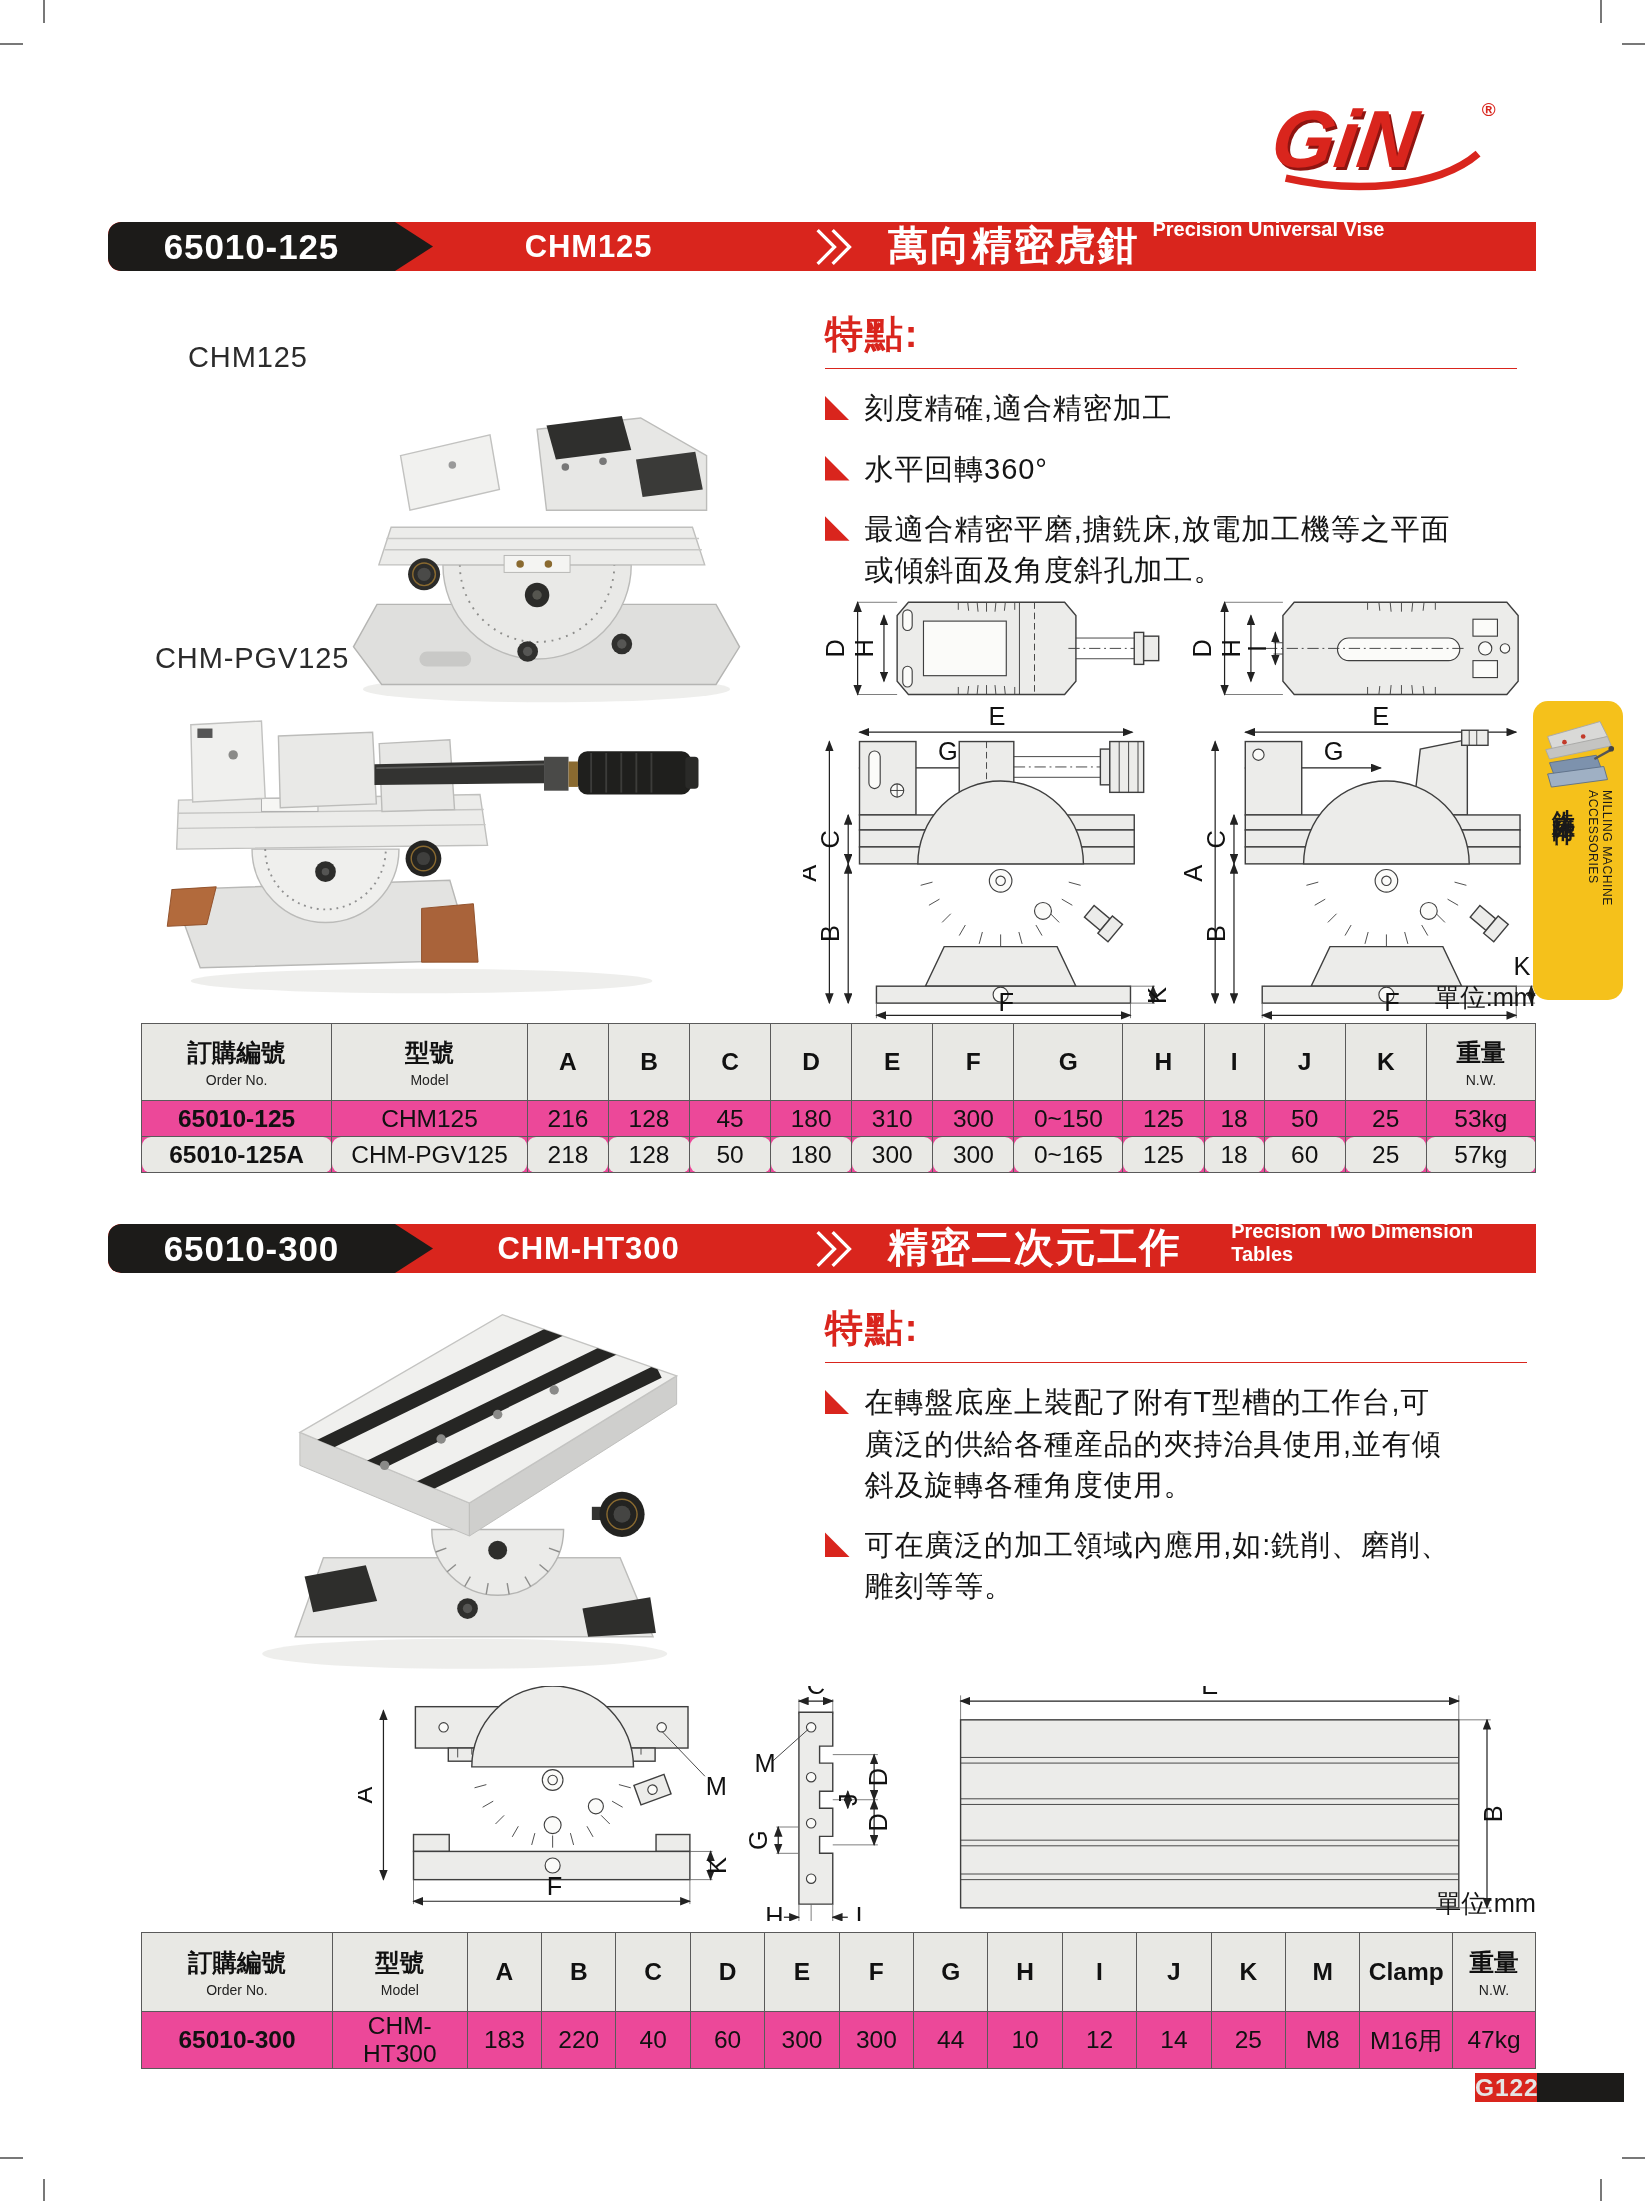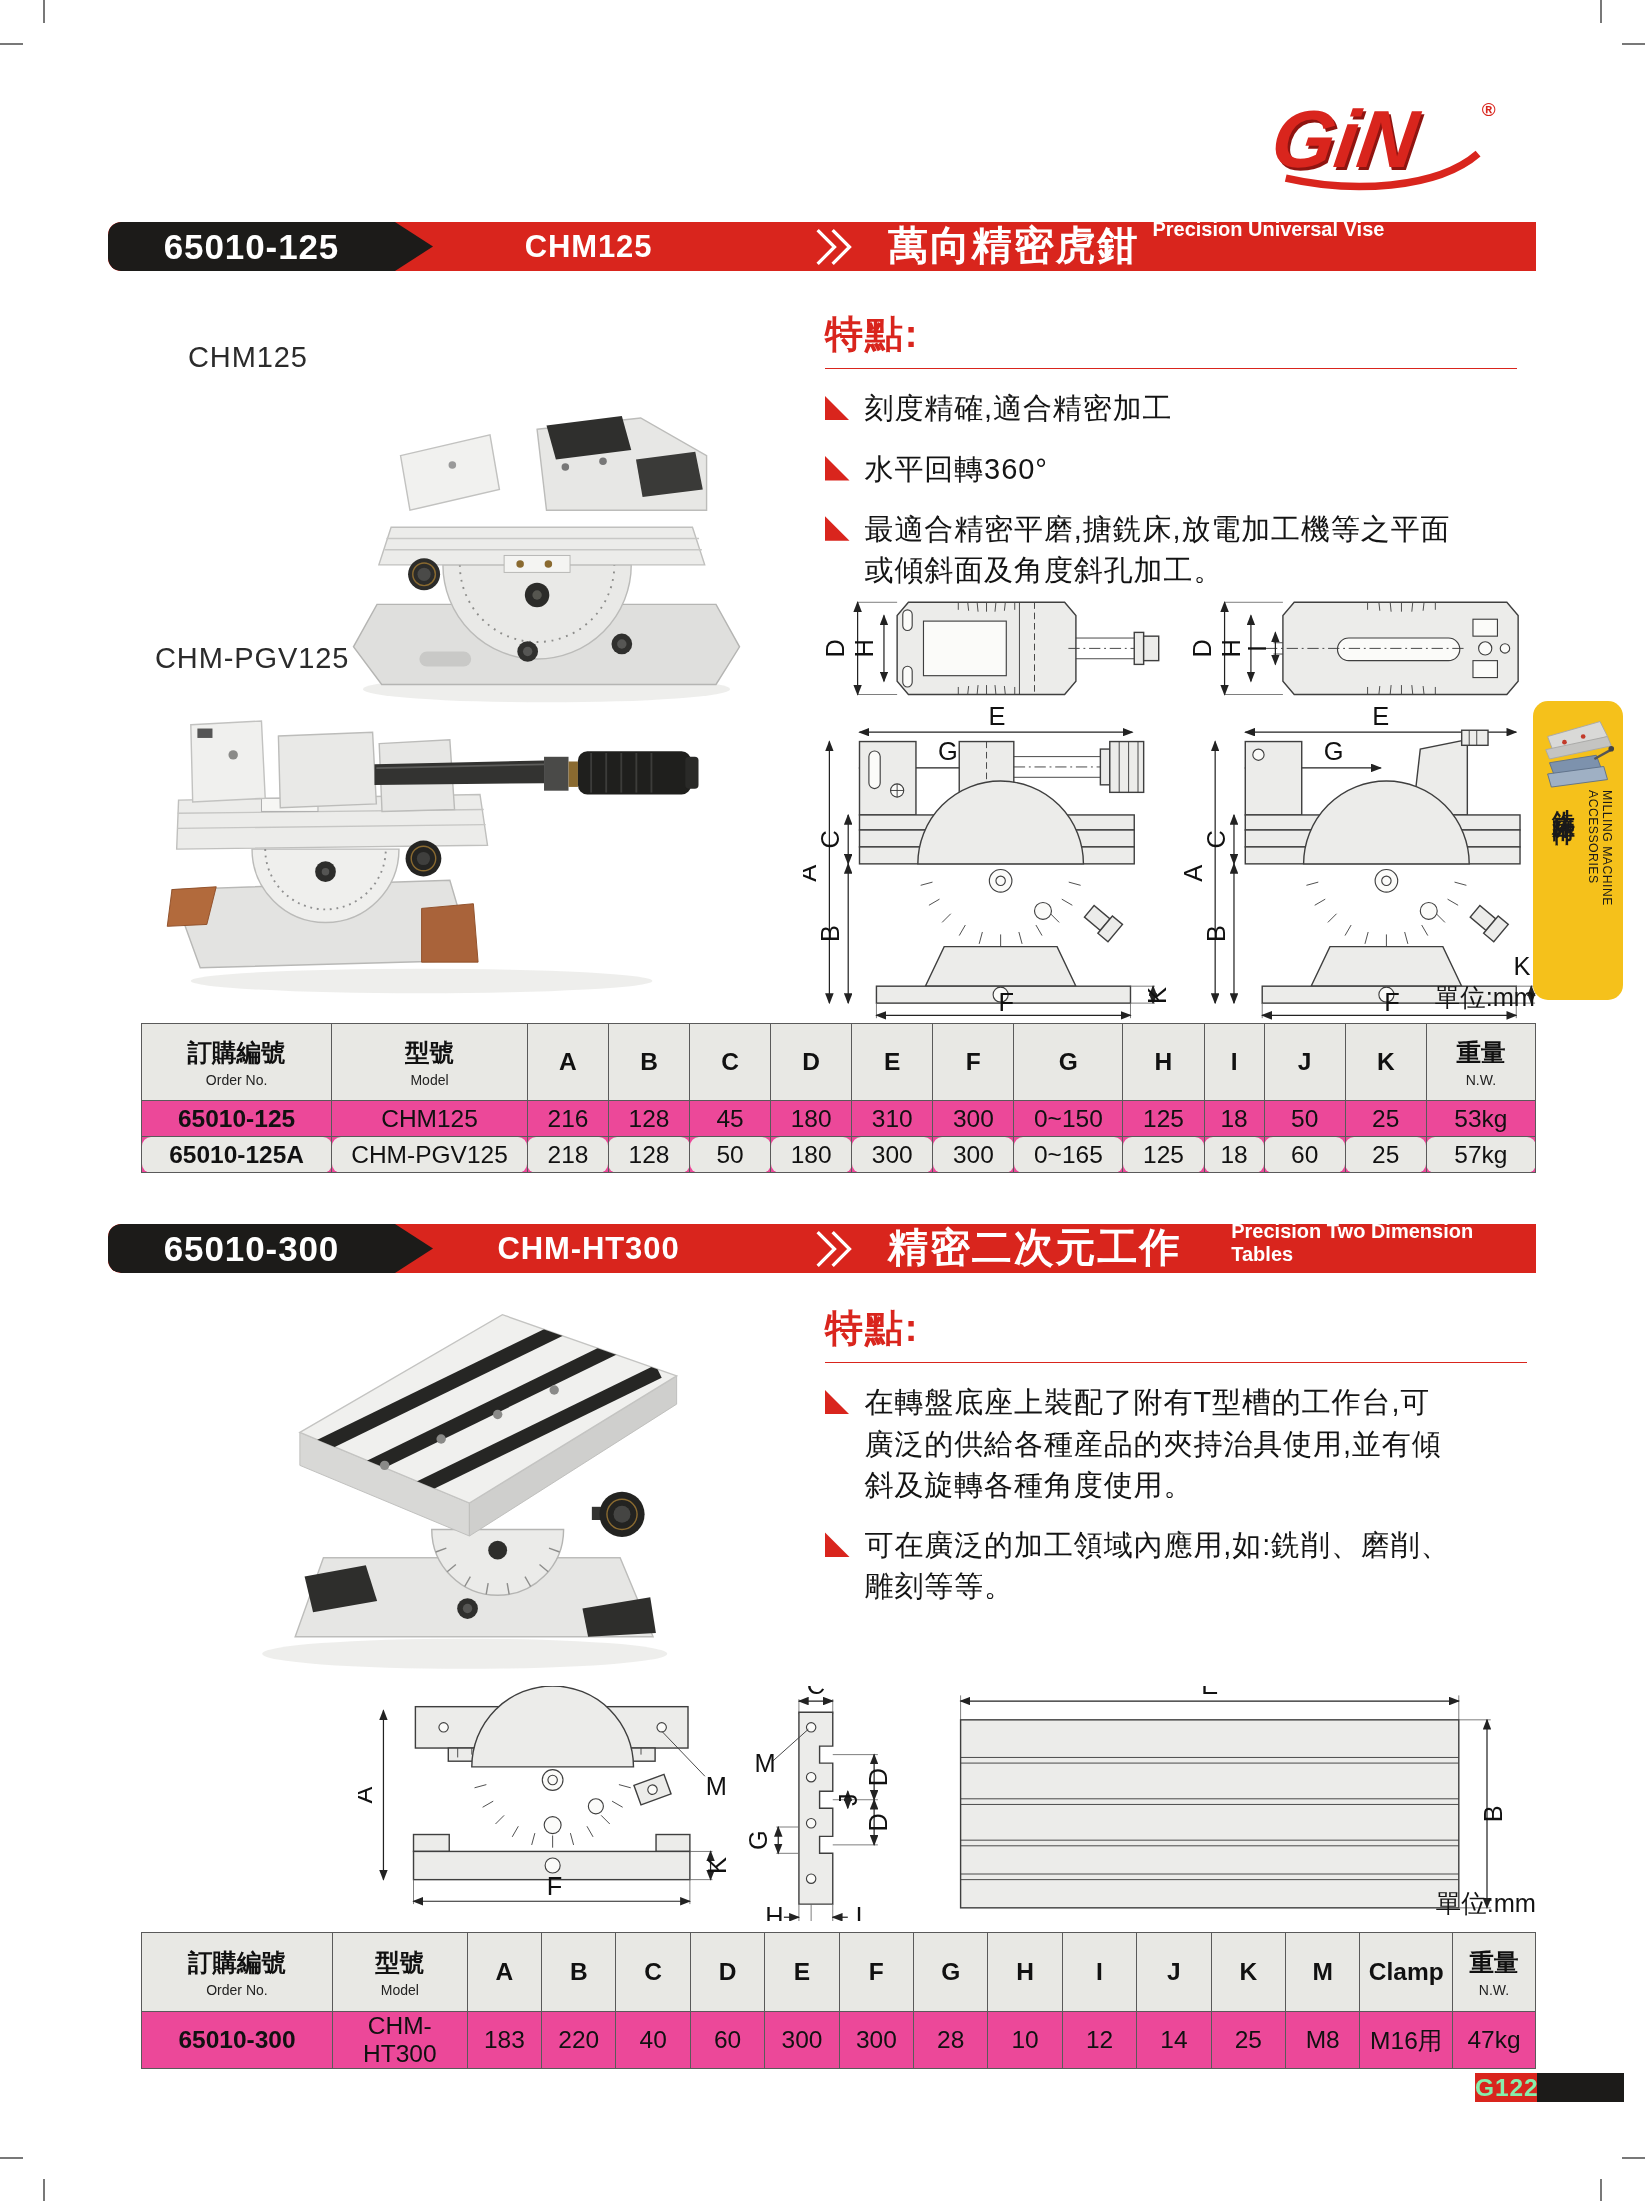--- a/index.html
+++ b/index.html
@@ -59,21 +59,21 @@
 
 .side-tab { position:absolute; left:1533px; top:701px; width:90px; height:299px;
   background:#f5c11b; border-radius:15px; }
 .tab-zh { position:absolute; left:15px; top:90px; writing-mode:vertical-rl; font-size:22.6px;
   color:#1a1a1a; letter-spacing:4.7px; font-weight:bold; }
 .tab-en { position:absolute; left:53px; top:89px; writing-mode:vertical-rl; font-size:12.2px;
   color:#1a1a1a; letter-spacing:0.5px; }
 
 
 .pageno-wrap { position:absolute; left:1475px; top:2073px; display:flex; }
-.pageno { background:#d9251d; color:#86efac; font-size:24.5px; font-weight:bold; width:62px; height:29px;
+.pageno { background:#d9251d; color:#e5e5e5; font-size:24.5px; font-weight:bold; width:62px; height:29px;
   text-align:center; line-height:29px; letter-spacing:0.9px; }
 .pageno-bar { background:#1c1b19; width:87px; height:29px; }
 
 
 .shp { fill:#ececea; stroke:#3f3f3f; stroke-width:1.5; }
 .shpw { fill:#fbfbf9; stroke:#3f3f3f; stroke-width:1.2; }
 .thin { stroke:#3f3f3f; stroke-width:1; fill:none; }
 .dash { stroke-dasharray:7 4; }
 .dashdot { stroke-dasharray:12 4 2 4; }
 .dim { stroke:#222; stroke-width:1.3; fill:none; }
@@ -698,21 +698,21 @@
       <tbody>
         <tr>
           <td class="c-order">65010-300</td>
           <td>CHM-HT300</td>
           <td>183</td>
           <td>220</td>
           <td>40</td>
           <td>60</td>
           <td>300</td>
           <td>300</td>
-          <td>28</td>
+          <td>44</td>
           <td>10</td>
           <td>12</td>
           <td>14</td>
           <td>25</td>
           <td>M8</td>
           <td>M16用</td>
           <td>47kg</td>
         </tr>
       </tbody>
     </table>

